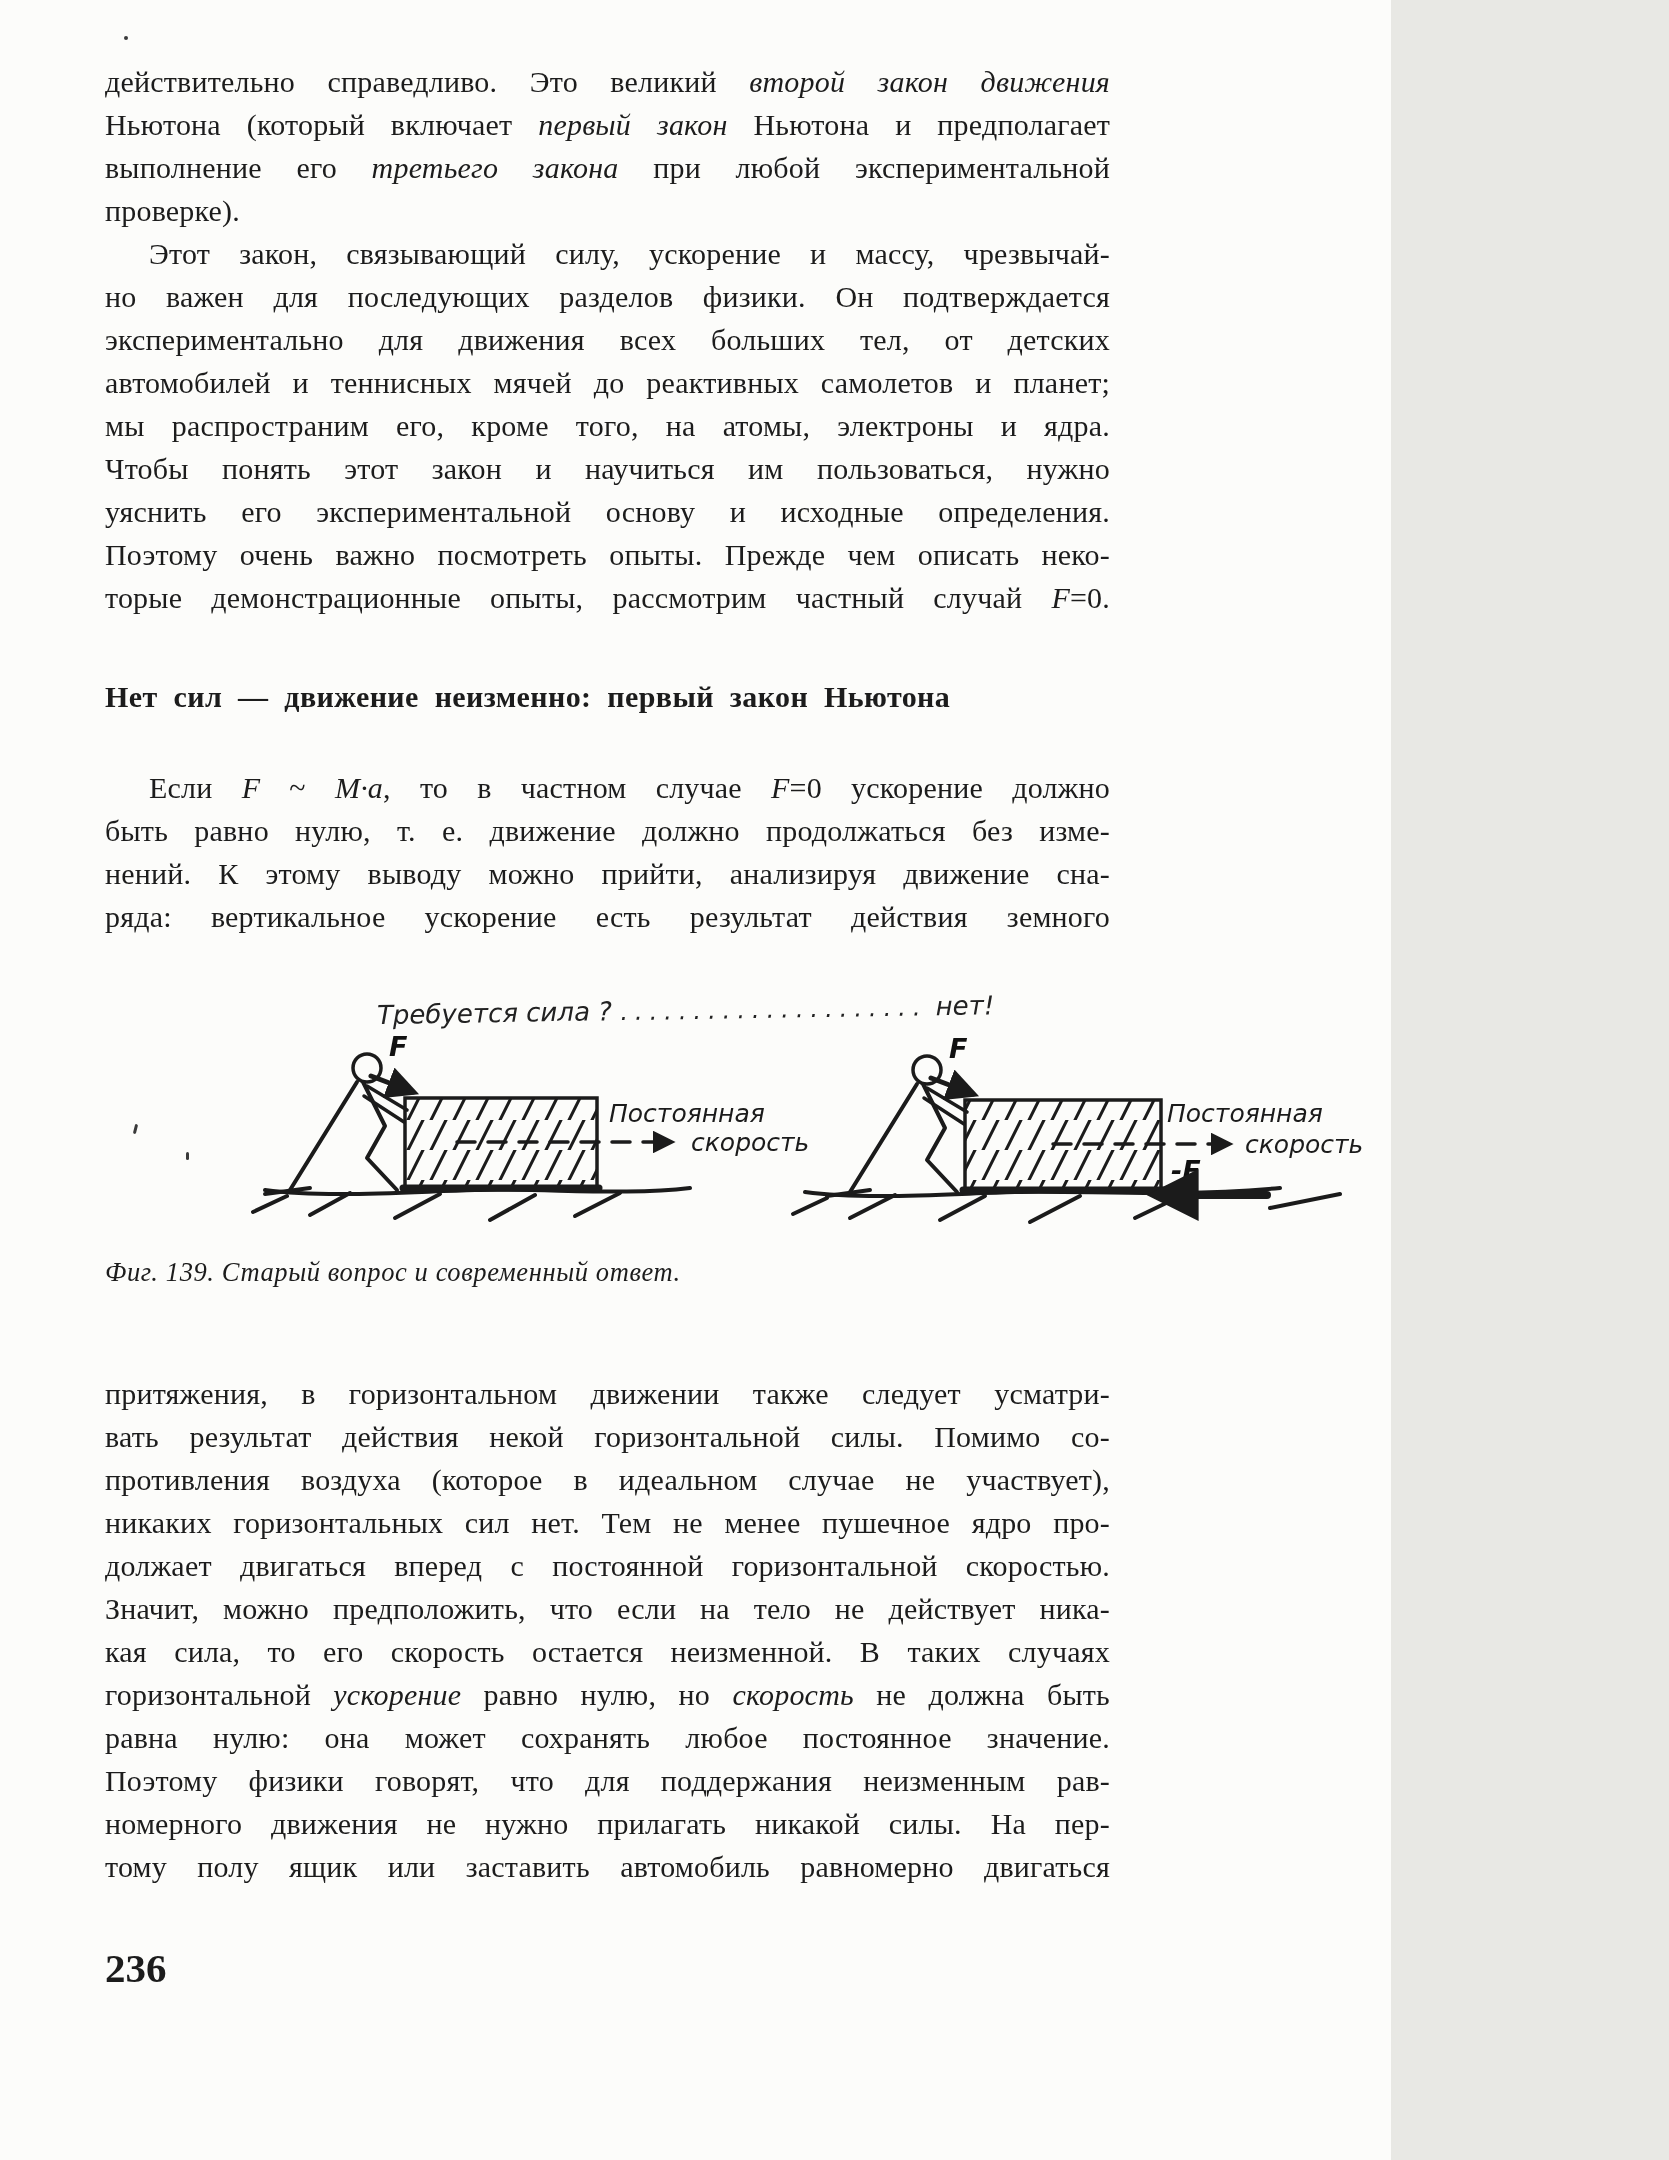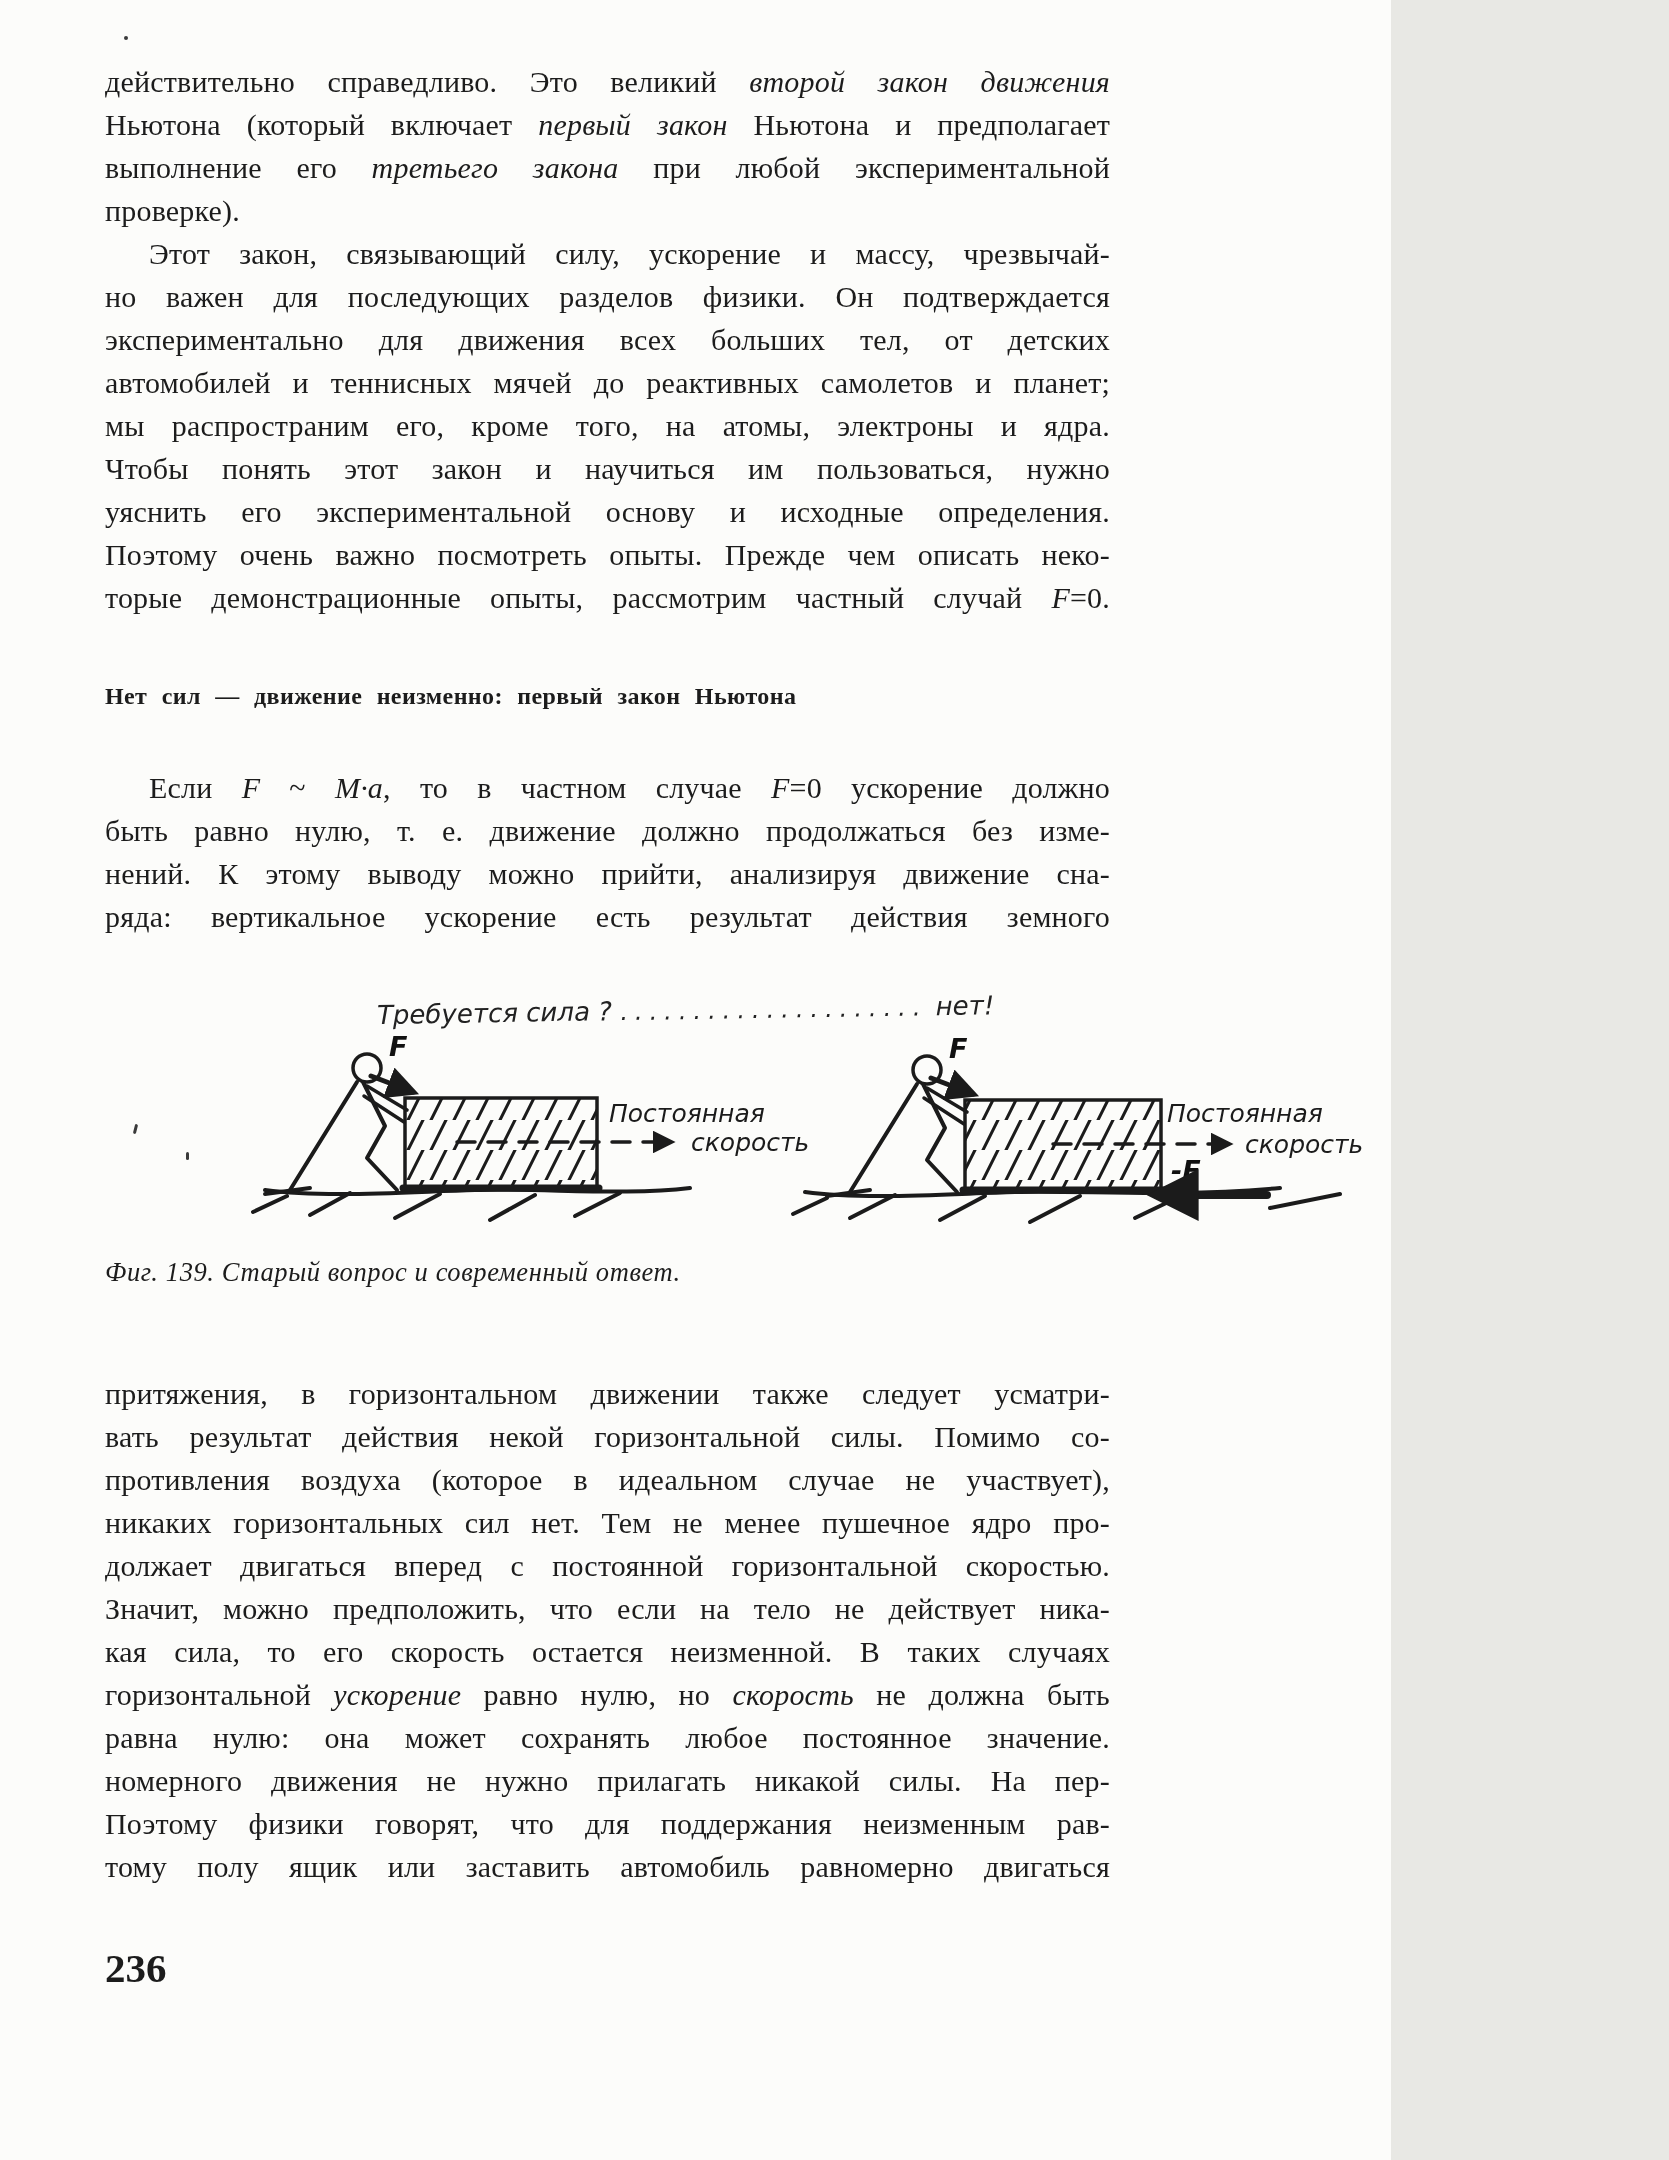--- a/index.html
+++ b/index.html
@@ -14,21 +14,21 @@
   .para{margin:0;}
   .line{
     font-size:30px;line-height:43px;
     text-align:justify;text-align-last:justify;
     letter-spacing:.2px;
   }
   .para.indent .line:first-child{text-indent:44px;}
   .line.end{text-align-last:left;}
   .it{font-style:italic;}
   .heading{
-    font-weight:700;font-size:24px;line-height:43px;
+    font-weight:700;font-size:30px;line-height:43px;
     margin:56px 0 48px;word-spacing:8px;letter-spacing:.4px;
   }
   .fig{margin:54px 0 0 105px;width:1280px;}
   .fig-q{
     margin-left:272px;font:italic 26px "DejaVu Sans", sans-serif;
     transform:rotate(-.9deg);color:#222;
   }
   .fig-q .dots{letter-spacing:7px;font-size:24px;}
   .fig svg{display:block;margin-top:8px;}
   .fig-cap{
@@ -163,20 +163,20 @@
       <div class="para">
         <div class="line"><span>притяжения, в горизонтальном движении также следует усматри-</span></div>
         <div class="line"><span>вать результат действия некой горизонтальной силы. Помимо со-</span></div>
         <div class="line"><span>противления воздуха (которое в идеальном случае не участвует),</span></div>
         <div class="line"><span>никаких горизонтальных сил нет. Тем не менее пушечное ядро про-</span></div>
         <div class="line"><span>должает двигаться вперед с постоянной горизонтальной скоростью.</span></div>
         <div class="line"><span>Значит, можно предположить, что если на тело не действует ника-</span></div>
         <div class="line"><span>кая сила, то его скорость остается неизменной. В таких случаях</span></div>
         <div class="line"><span>горизонтальной </span><span class="it">ускорение</span><span> равно нулю, но </span><span class="it">скорость</span><span> не должна быть</span></div>
         <div class="line"><span>равна нулю: она может сохранять любое постоянное значение.</span></div>
+        <div class="line"><span>Поэтому физики говорят, что для поддержания неизменным рав-</span></div>
         <div class="line"><span>номерного движения не нужно прилагать никакой силы. На пер-</span></div>
-        <div class="line"><span>Поэтому физики говорят, что для поддержания неизменным рав-</span></div>
         <div class="line"><span>тому полу ящик или заставить автомобиль равномерно двигаться</span></div>
       </div>
     </div>
 
   <div class="pageno">236</div>
 </div>
 
 </body></html>

